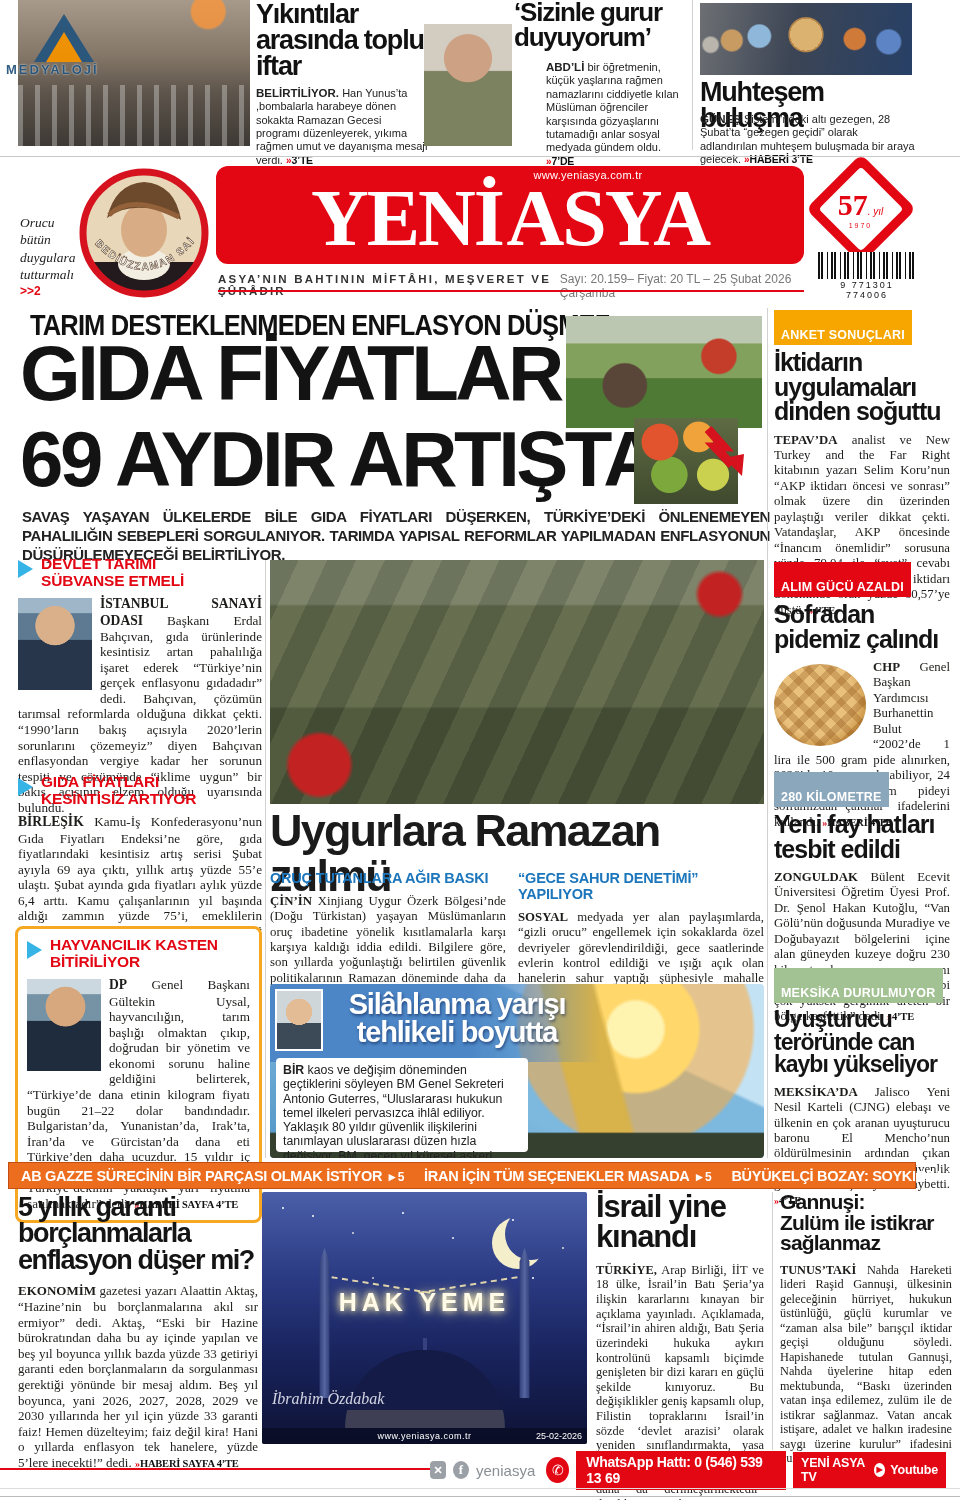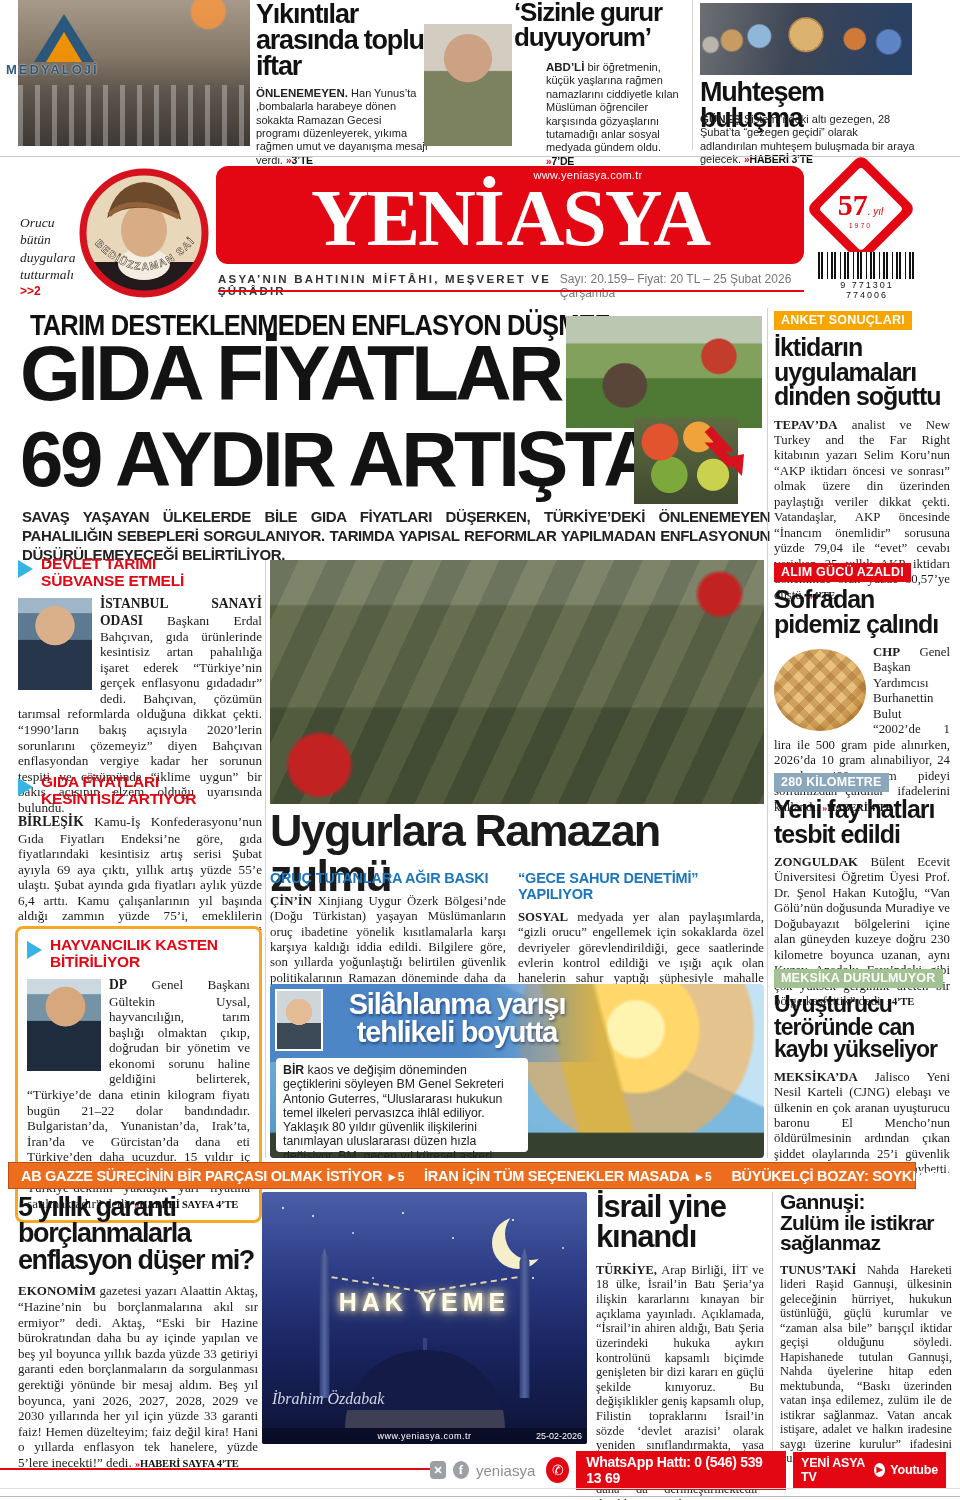--- a/index.html
+++ b/index.html
@@ -113,21 +113,21 @@
     background:linear-gradient(90deg,#4c86c6 0 60%,rgba(76,134,198,0) 100%)}
   .silah-h{position:absolute;left:56px;top:6px;width:262px;text-align:center;color:#fff;font-weight:bold;
     font-size:29px;line-height:.98;letter-spacing:-1.2px;text-shadow:1px 2px 3px rgba(10,30,80,.55)}
   .guterres{position:absolute;left:5px;top:5px;width:48px;height:62px;border:2px solid #fff;background:
     radial-gradient(circle at 50% 36%,#e3bb95 0 30%,transparent 31%),
     linear-gradient(#cfd6da 0 55%,#3c4a57 56%)}
   .silah-body{position:absolute;left:6px;top:74px;width:252px;height:94px;background:#fff;border-radius:4px;
     padding:5px 7px;font-size:12.3px;line-height:1.16;color:#222}
   
   .rlab{display:inline-block;color:#fff;font-weight:bold;font-size:12.5px;letter-spacing:.2px;
-        padding:2px 7px 3px;margin-bottom:5px}
+        padding:18px 7px 3px;margin-bottom:5px}
   .r-h{font-size:25px;font-weight:bold;letter-spacing:-1px;line-height:.98;color:#141414}
   .r-b{margin-top:9px;font-family:"Liberation Serif",serif;font-size:12.8px;line-height:1.21;color:#1d1d1b}
   .ph-pide{float:left;width:92px;height:82px;border-radius:50%;margin:4px 7px 2px 0;background:
     repeating-linear-gradient(45deg,rgba(140,80,20,.28) 0 7px,transparent 7px 15px),
     repeating-linear-gradient(-45deg,rgba(140,80,20,.28) 0 7px,transparent 7px 15px),
     radial-gradient(circle at 45% 40%,#e9c07c 0 55%,#c8913f 78%,#a76f2a 100%)}
   
   .ticker{left:8px;top:1162px;width:908px;height:27px;background:var(--ticker);border:1px solid #c44e12;
     display:flex;align-items:center;gap:20px;padding:0 12px;color:#fff}
   .tk{font-size:14.5px;font-weight:bold;letter-spacing:-.3px;white-space:nowrap}
@@ -181,21 +181,21 @@
 
   <div class="ph ph-iftar abs" style="left:18px;top:0;width:232px;height:146px"></div>
   <div class="abs medyaloji">
     <div class="m-tri"></div>
     <div class="m-tri2"></div>
     <div class="m-text">MEDYALOJİ</div>
   </div>
   <div class="abs" style="left:256px;top:2px;width:172px">
     <div class="top-h" style="font-size:27px">Yıkıntılar arasında toplu iftar</div>
     <div class="top-b" style="margin-top:6px">
-      <b>ÖNLENEMEYEN.</b>
+      <b>BELİRTİLİYOR.</b>
       <span>Han Yunus’ta ,bombalarla harabeye dönen sokakta Ramazan Gecesi programı düzenleyerek, yıkıma rağmen umut ve dayanışma mesajı verdi.</span>
       <span class="ra">»</span><span class="rt">3’TE</span>
     </div>
   </div>
 
   <div class="ph ph-woman abs" style="left:424px;top:24px;width:88px;height:122px"></div>
   <div class="abs top-h" style="left:514px;top:0;width:186px;font-size:26px">‘Sizinle gurur duyuyorum’</div>
   <div class="abs top-b" style="left:546px;top:60px;width:140px">
     <b>ABD’Lİ</b>
     <span>bir öğretmenin, küçük yaşlarına rağmen namazlarını ciddiyetle kılan Müslüman öğrenciler karşısında gözyaşlarını tutamadığı anlar sosyal medyada gündem oldu.</span>

